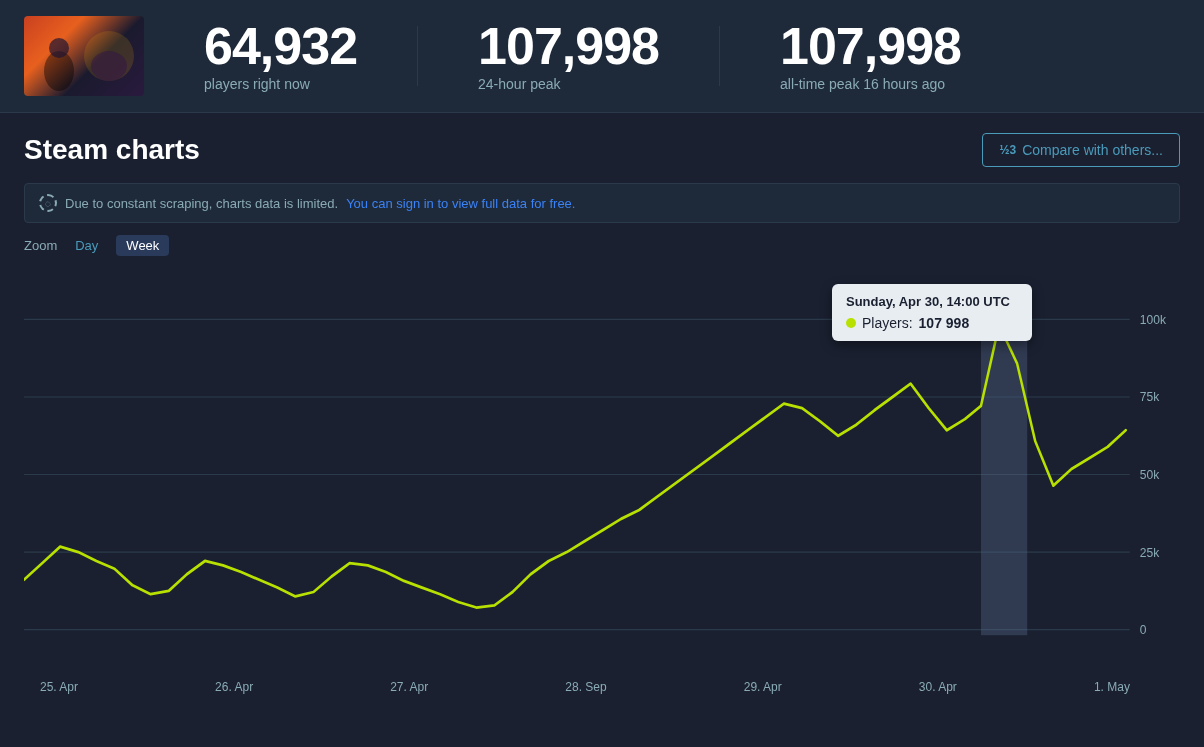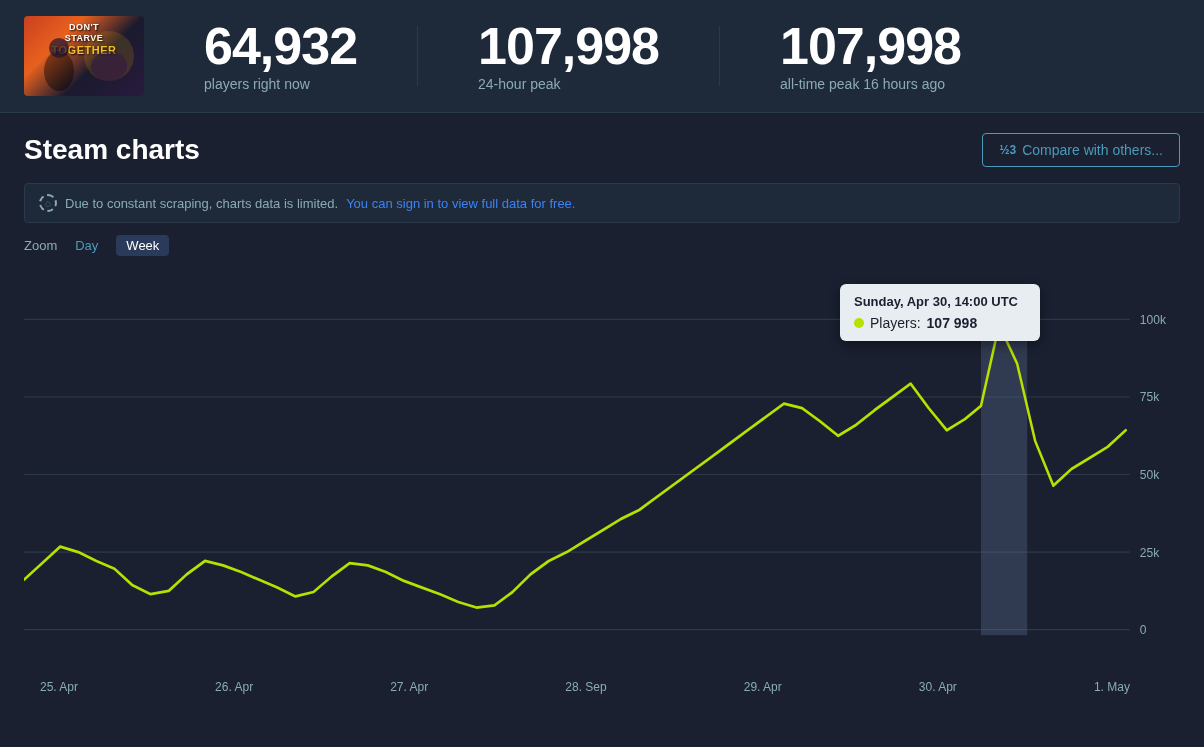--- a/index.html
+++ b/index.html
@@ -168,21 +168,21 @@
 
     .chart-svg {
       width: 100%;
       height: 100%;
     }
 
     
     .tooltip {
       position: absolute;
       top: 20px;
-      right: 140px;
+      right: 148px;
       background: #e8edf2;
       border-radius: 6px;
       padding: 10px 14px;
       color: #1a2030;
       font-size: 13px;
       min-width: 200px;
       box-shadow: 0 4px 12px rgba(0,0,0,0.4);
     }
     .tooltip-date {
       font-weight: 700;
@@ -244,23 +244,20 @@
       width: 22px;
       height: 2px;
       background: #4a9aba;
     }
   </style>
 </head>
 <body>
 
 <div class="header-bar">
   <div class="game-logo">
-    <div class="game-logo-text">
-      Don't<br>Starve<br><span style="font-size:11px;color:#f0c030;">Together</span>
-    </div>
 
     <svg width="120" height="80" style="position:absolute;top:0;left:0;">
 
       <circle cx="85" cy="40" r="25" fill="rgba(255,180,0,0.15)"></circle>
 
       <ellipse cx="35" cy="55" rx="15" ry="20" fill="rgba(0,0,0,0.4)"></ellipse>
       <circle cx="35" cy="32" r="10" fill="rgba(30,20,50,0.7)"></circle>
       <ellipse cx="85" cy="50" rx="18" ry="15" fill="rgba(50,20,70,0.5)"></ellipse>
     </svg>
   </div>

